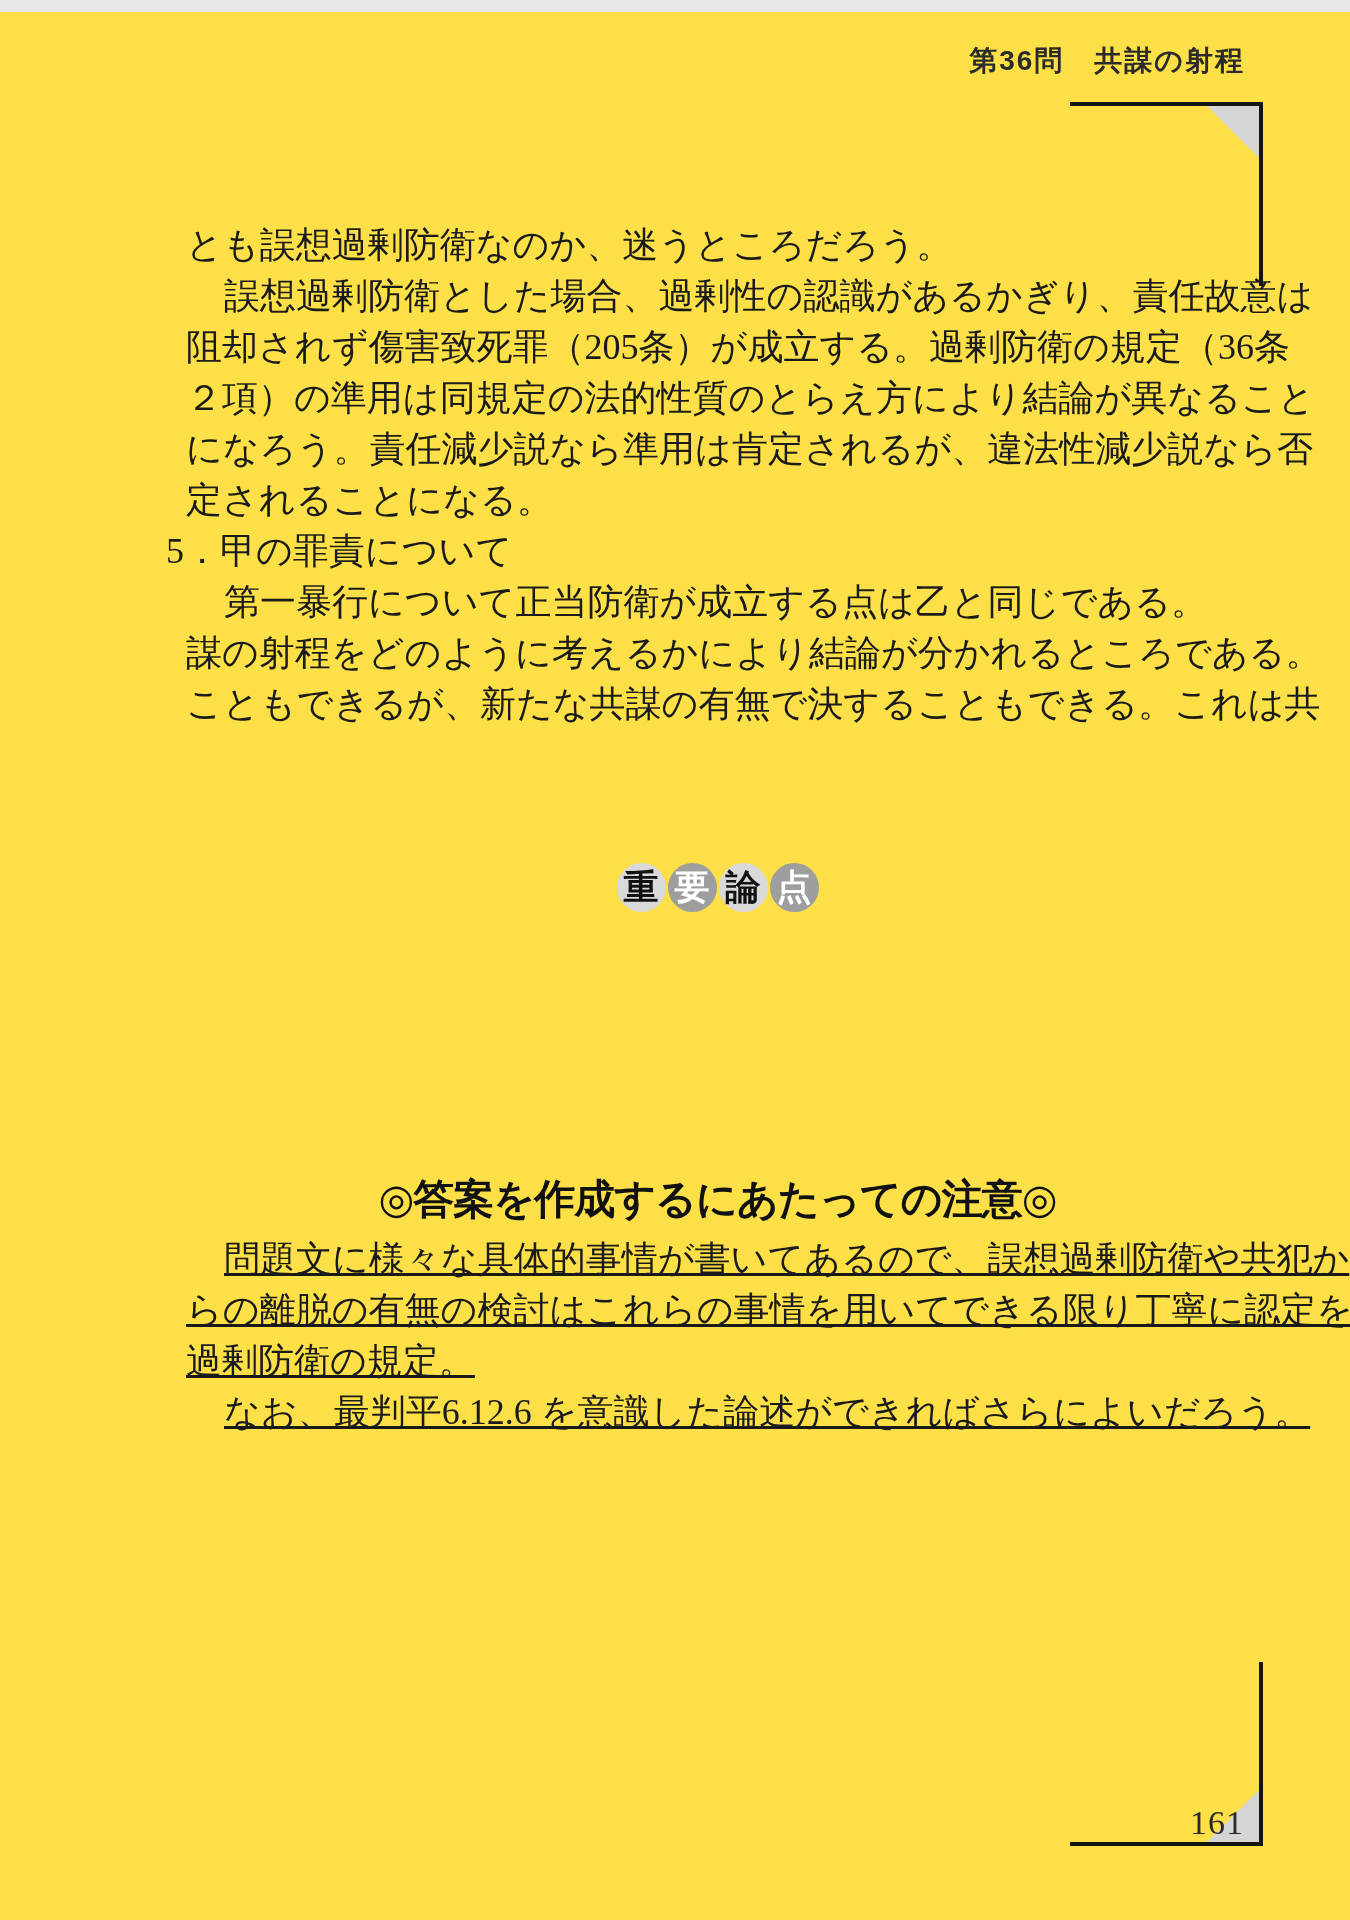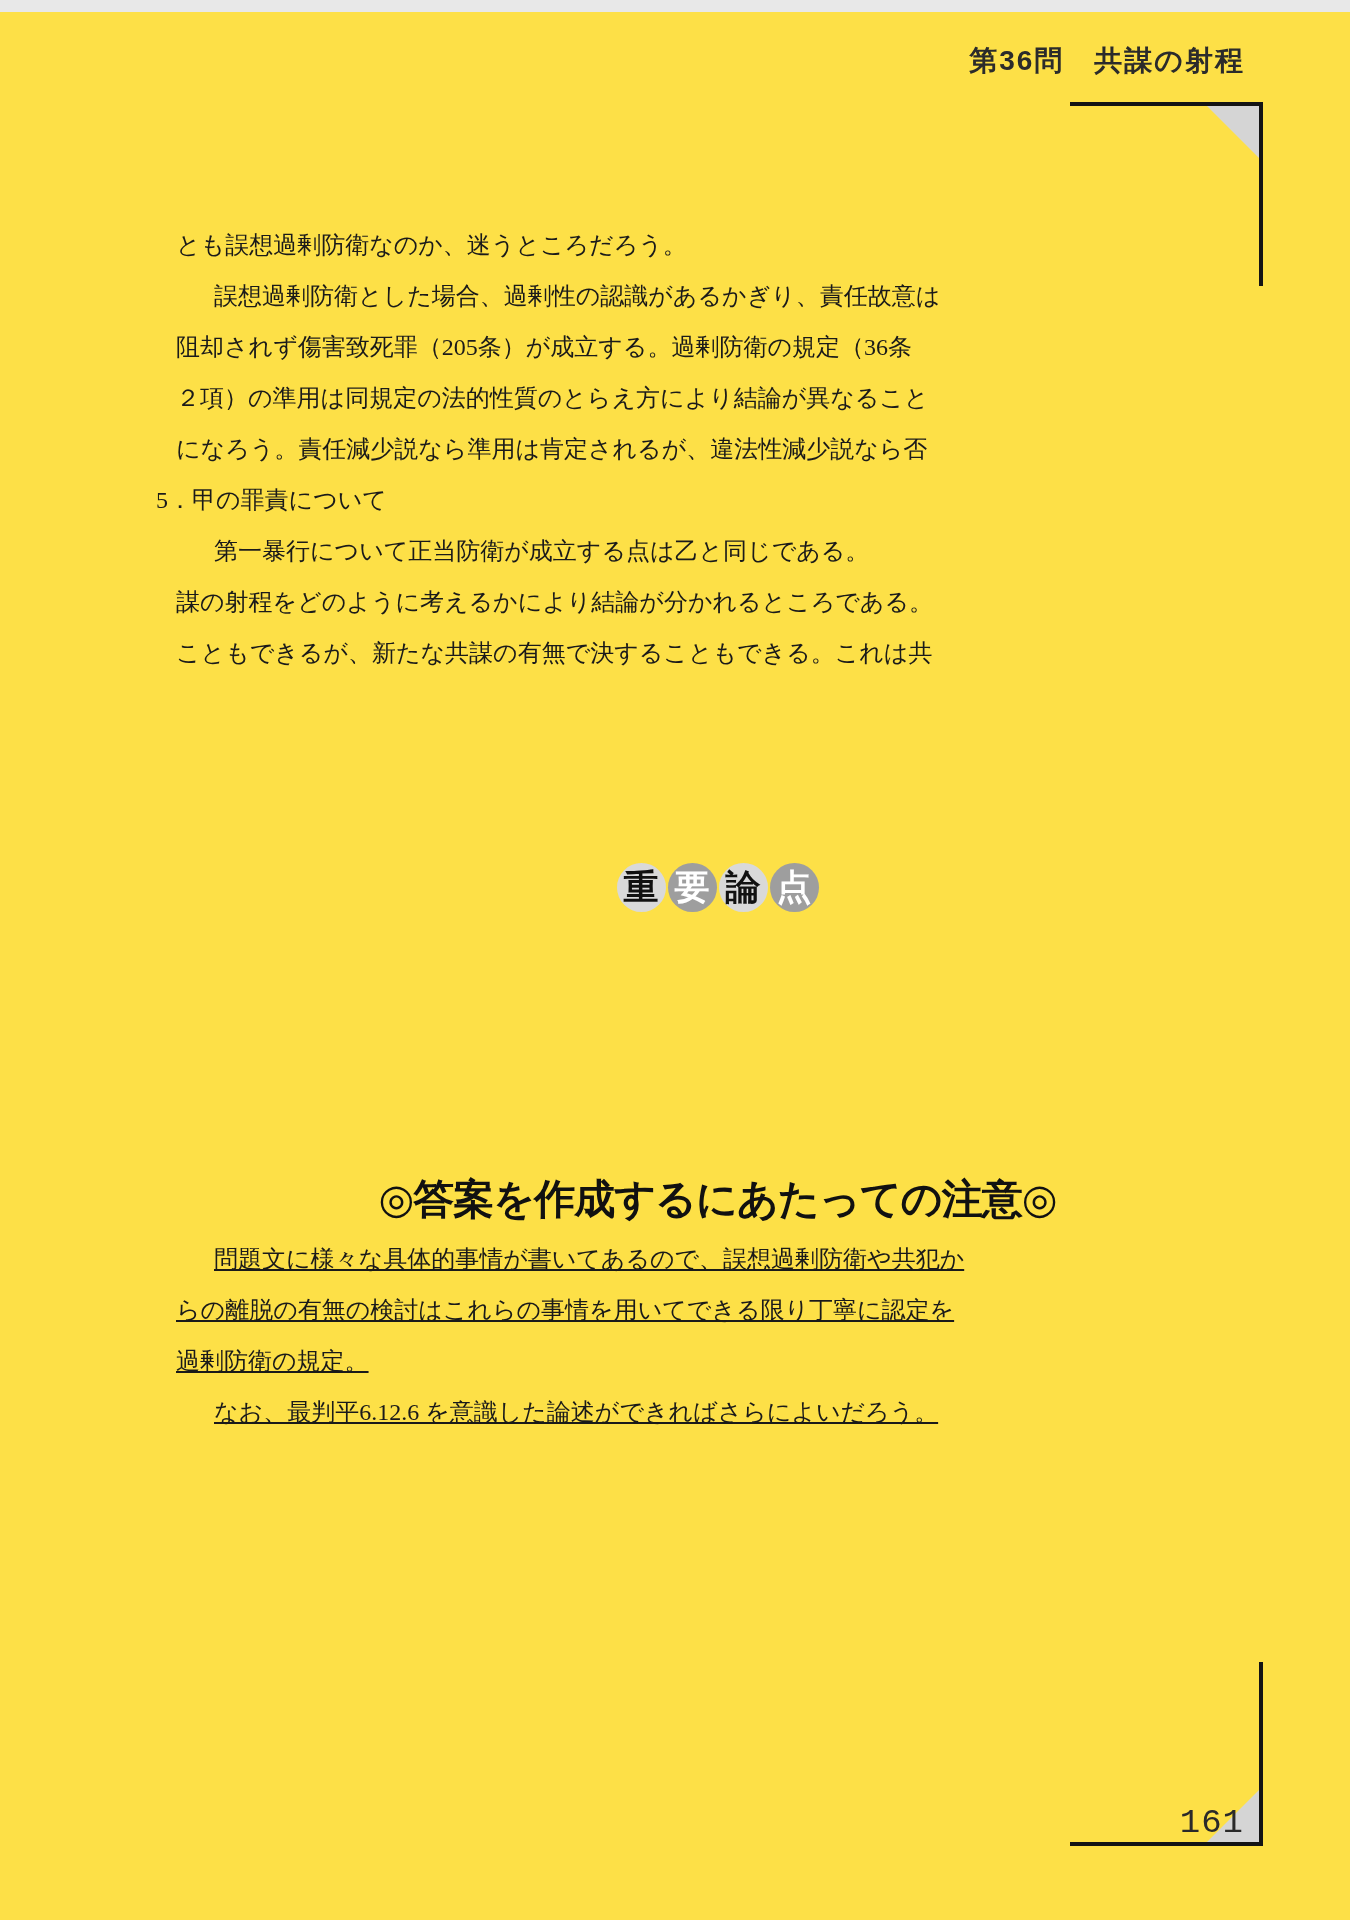--- a/index.html
+++ b/index.html
@@ -24,27 +24,27 @@
   .rule-top-h{left:1070px;top:90px;width:193px;height:4px;}
   .rule-top-v{left:1259px;top:90px;width:4px;height:184px;}
   .rule-bot-h{left:1070px;top:1830px;width:193px;height:4px;}
   .rule-bot-v{left:1259px;top:1650px;width:4px;height:184px;}
   .corner-tri{position:absolute;width:52px;height:52px;background:var(--corner_gray,#d5d5d5);}
   .tri-top{left:1207px;top:94px;clip-path:polygon(0 0,100% 0,100% 100%);}
   .tri-bot{left:1207px;top:1778px;clip-path:polygon(100% 0,100% 100%,0 100%);}
   .page-number{
     position:absolute;left:1100px;top:1792px;width:152px;
     text-align:right;padding-right:8px;box-sizing:border-box;
-    font-family:Liberation Mono, monospace;
+    font-family:Liberation Serif, serif;
     font-size:34px;color:#2a2a2a;letter-spacing:1px;
   }
   
   .textblock{
-    position:absolute;left:156px;width:1095px;
-    font-size:24px;line-height:51px;
+    position:absolute;left:166px;width:1095px;
+    font-size:36px;line-height:51px;
   }
   .tb-intro{top:208px;}
   .tb-notes-body{top:1222px;text-decoration:underline;}
   .line{height:51px;white-space:nowrap;padding-left:20px;}
   .line.indent{padding-left:58px;}
   .line.hang{padding-left:0;}
   
   .badge-row{
     position:absolute;left:170px;top:851px;width:1095px;
     display:flex;justify-content:center;gap:2px;
@@ -81,20 +81,21 @@
   <div class="rule rule-top-h"></div>
   <div class="rule rule-top-v"></div>
   <div class="corner-tri tri-top"></div>
 
   <div class="textblock tb-intro">
     <div class="line">とも誤想過剰防衛なのか、迷うところだろう。</div>
     <div class="line indent">誤想過剰防衛とした場合、過剰性の認識があるかぎり、責任故意は</div>
     <div class="line">阻却されず傷害致死罪（205条）が成立する。過剰防衛の規定（36条</div>
     <div class="line">２項）の準用は同規定の法的性質のとらえ方により結論が異なること</div>
     <div class="line">になろう。責任減少説なら準用は肯定されるが、違法性減少説なら否</div>
+    <div class="line">定されることになる。</div>
     <div class="line hang">5．甲の罪責について</div>
     <div class="line indent">第一暴行について正当防衛が成立する点は乙と同じである。</div>
     <div class="line">謀の射程をどのように考えるかにより結論が分かれるところである。</div>
     <div class="line">こともできるが、新たな共謀の有無で決することもできる。これは共</div>
   </div>
 
   <div class="badge-row">
     <div class="badge light">重</div>
     <div class="badge dark">要</div>
     <div class="badge light">論</div>

